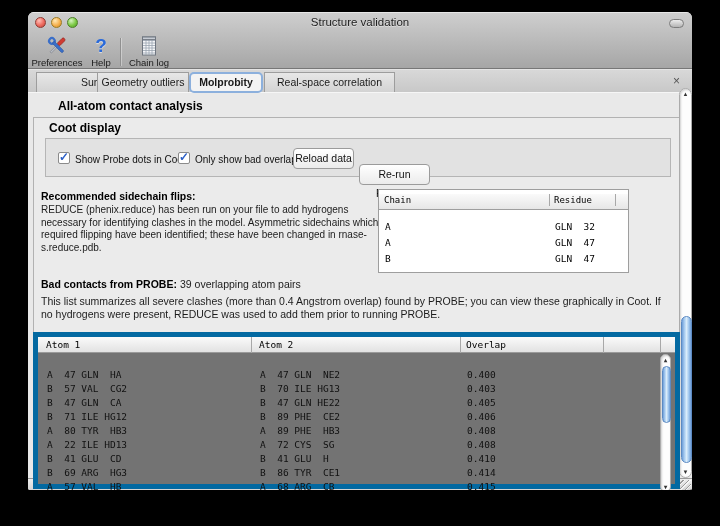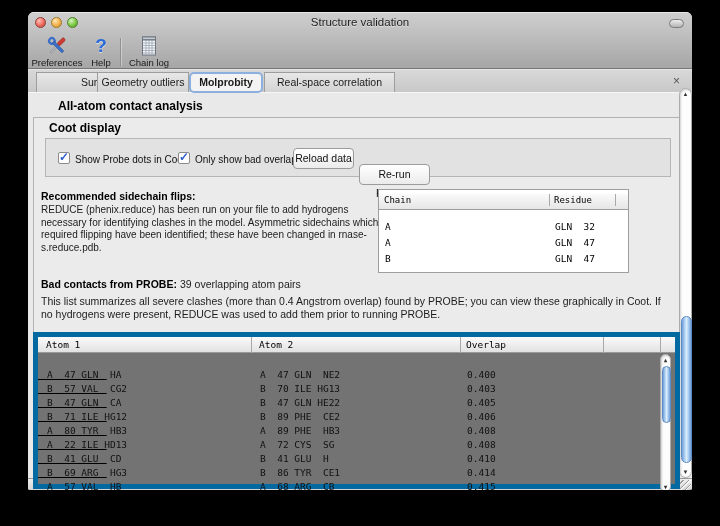--- a/index.html
+++ b/index.html
@@ -64,21 +64,21 @@
   .mini-rows { position:absolute; left:0; top:13px; width:100%; }
   .mrow { position:relative; height:16px; font-size:9.5px; line-height:16px; white-space:pre; }
   .mrow .m1 { position:absolute; left:6px; }
   .mrow .m2 { position:absolute; left:176px; }
   .big-table { position:absolute; left:5px; top:240px; width:647px; height:157px;
                border:5px solid #0369a1; background:#737373; z-index:3; }
   .big-head { position:absolute; left:0; top:0; width:100%; height:16px;
               background:linear-gradient(#fafafa,#e2e2e2); border-bottom:1px solid #9a9a9a; }
   .big-head .hc { position:absolute; top:0; height:16px; font-size:9.5px; line-height:16px;
                   color:#000; border-right:1px solid #a8a8a8; }
-  .big-rows { position:absolute; left:0; top:17px; width:100%;text-decoration:underline; }
+  .big-rows { position:absolute; left:0; top:17px; width:100%; }
   .brow { position:relative; height:14px; font-size:9.5px; line-height:14px; white-space:pre; color:#111; }
   .brow .c1 { position:absolute; left:9px; }
   .brow .c2 { position:absolute; left:222px; }
   .brow .c3 { position:absolute; left:429px;text-align:center; }
   
   .sb-track { background:#fdfdfd; border:1px solid #ababab; border-radius:7px;
               box-shadow:inset 1px 1px 2px rgba(0,0,0,.18); }
   .sb-thumb { position:absolute; left:1px; border-radius:6px;
               background:linear-gradient(to right,#6e9ed9 0%,#aacdf0 28%,#d9ecfb 50%,#aacdf0 72%,#6e9ed9 100%);
               border:1px solid #5c8ac2; }

